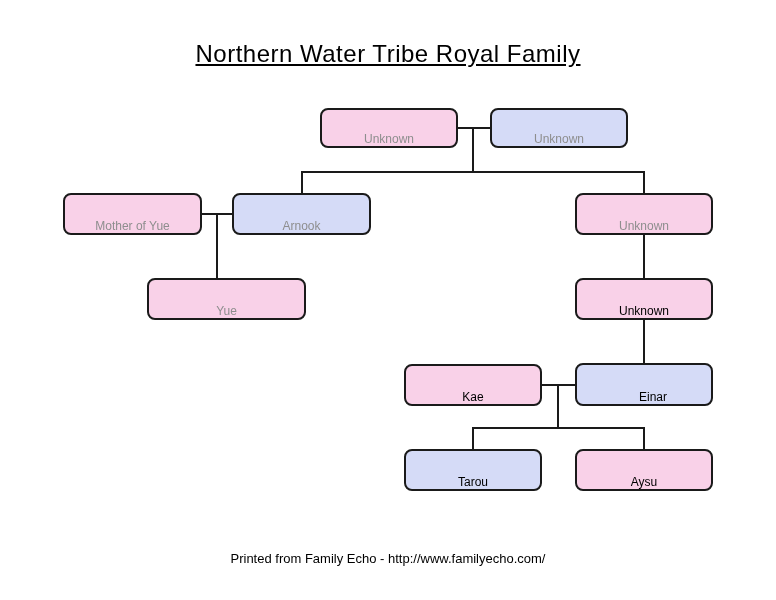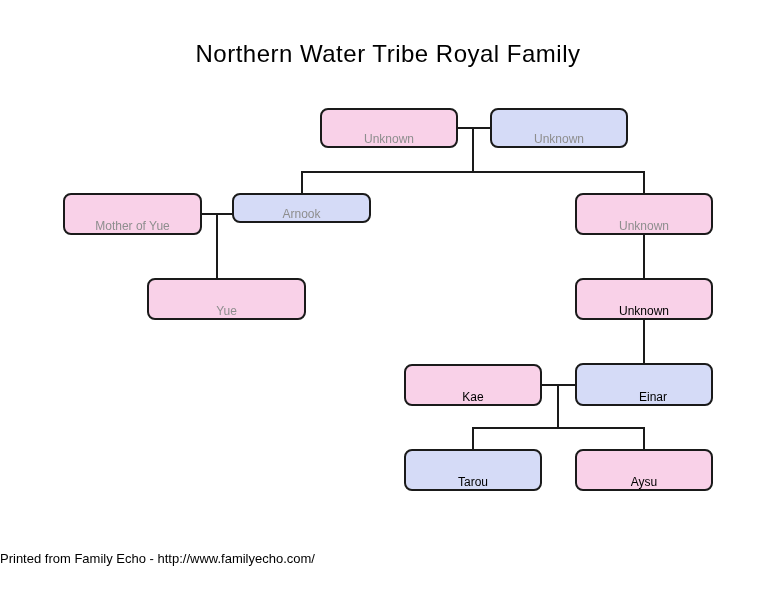--- a/index.html
+++ b/index.html
@@ -14,26 +14,28 @@
   .title {
     position: absolute;
     top: 40px;
     left: 0;
     width: 776px;
     text-align: center;
     font-size: 24px;
     font-weight: 400;
     color: #000000;
     letter-spacing: 0.5px;
+    text-decoration: underline;
   }
   .footer {
     position: absolute;
     top: 551px;
     left: 0;
     width: 776px;
+    text-align: center;
     font-size: 13px;
     color: #000000;
   }
   svg.lines {
     position: absolute;
     top: 0;
     left: 0;
   }
   .node {
     position: absolute;
@@ -49,21 +51,21 @@
   }
   .female { background: #f9d1e8; }
   .male   { background: #d5dbf7; }
   .t-gray  { color: #8e8e8e; }
   .t-black { color: #000000; }
 
   
   .n0  { left: 320px; top: 108px; width: 138px; height: 40px; }
   .n1  { left: 490px; top: 108px; width: 138px; height: 40px; }
   .n2  { left:  63px; top: 193px; width: 139px; height: 42px; }
-  .n3  { left: 232px; top: 193px; width: 139px; height: 30px; }
+  .n3  { left: 232px; top: 193px; width: 139px; height: 42px; }
   .n4  { left: 575px; top: 193px; width: 138px; height: 42px; }
   .n5  { left: 147px; top: 278px; width: 159px; height: 42px; }
   .n6  { left: 575px; top: 278px; width: 138px; height: 42px; }
   .n7  { left: 404px; top: 364px; width: 138px; height: 42px; }
   .n8  { left: 575px; top: 363px; width: 138px; height: 43px; padding-left: 18px; }
   .n9  { left: 404px; top: 449px; width: 138px; height: 42px; }
   .n10 { left: 575px; top: 449px; width: 138px; height: 42px; }
 </style>
 </head>
 <body>

